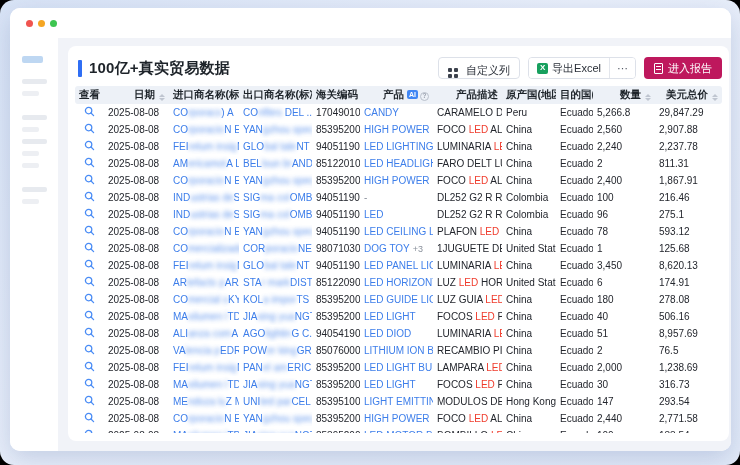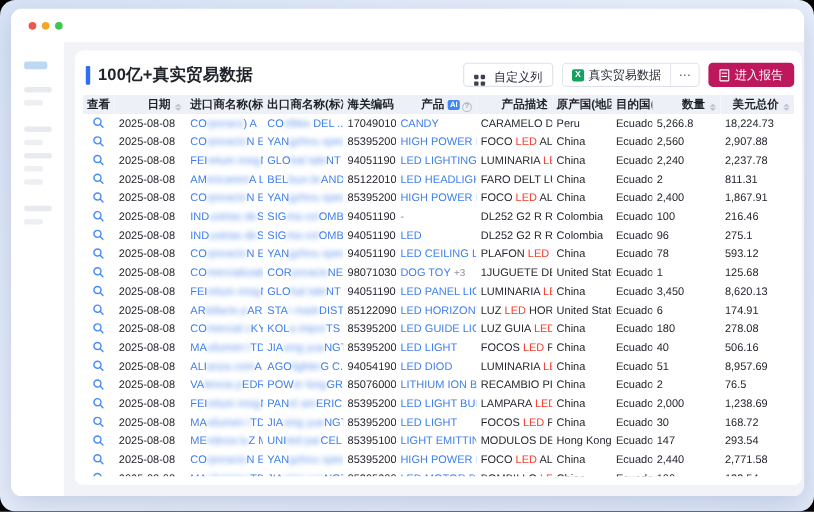--- a/index.html
+++ b/index.html
@@ -103,21 +103,21 @@
                     <i></i>
                     <i></i>
                     <i></i>
                     <i></i>
                   </span>
                 <span>自定义列</span>
               </button>
               <div class="btn-group">
                 <span class="seg">
                   <span class="xls-ico">X</span>
-                  <span>真实贸易数据</span>
+                  <span>导出Excel</span>
                 </span>
                 <span class="seg">
                   <span>⋯</span>
                 </span>
               </div>
               <button class="btn-primary">
                 <span class="doc-ico"></span>
                 <span>进入报告</span>
               </button>
             </div>
@@ -170,21 +170,21 @@
                         </svg></span></td>
                     <td>2025-08-08</td>
                     <td class="lnk">CO<span class="blur">rporacs</span>) A</td>
                     <td class="lnk">CO<span class="blur">nfites</span> DEL ...</td>
                     <td>170490100</td>
                     <td><span class="lnk">CANDY</span></td>
                     <td>CARAMELO DURO F</td>
                     <td>Peru</td>
                     <td>Ecuador</td>
                     <td>5,266.8</td>
-                    <td>18,224.73</td>
+                    <td>29,847.29</td>
                   </tr>
                   <tr>
                     <td class="ctr"><span class="mag"><svg width="11" height="11" viewBox="0 0 11 11">
                           <circle cx="4.6" cy="4.6" r="3.2" fill="none" stroke="#4a8cf5" stroke-width="1.3"></circle>
                           <line x1="7" y1="7" x2="9.6" y2="9.6" stroke="#4a8cf5" stroke-width="1.3" stroke-linecap="round"></line>
                         </svg></span></td>
                     <td>2025-08-08</td>
                     <td class="lnk">CO<span class="blur">rporacio</span>N E...</td>
                     <td class="lnk">YAN<span class="blur">gzhou spec</span>AL LI...</td>
                     <td>853952000</td>
@@ -426,21 +426,21 @@
                         </svg></span></td>
                     <td>2025-08-08</td>
                     <td class="lnk">MA<span class="blur">xilumen l</span>TDA</td>
                     <td class="lnk">JIA<span class="blur">xing yua</span>NGT...</td>
                     <td>853952000</td>
                     <td><span class="lnk">LED LIGHT</span></td>
                     <td>FOCOS <span class="red">LED</span> PARA V</td>
                     <td>China</td>
                     <td>Ecuador</td>
                     <td>30</td>
-                    <td>168.72</td>
+                    <td>316.73</td>
                   </tr>
                   <tr>
                     <td class="ctr"><span class="mag"><svg width="11" height="11" viewBox="0 0 11 11">
                           <circle cx="4.6" cy="4.6" r="3.2" fill="none" stroke="#4a8cf5" stroke-width="1.3"></circle>
                           <line x1="7" y1="7" x2="9.6" y2="9.6" stroke="#4a8cf5" stroke-width="1.3" stroke-linecap="round"></line>
                         </svg></span></td>
                     <td>2025-08-08</td>
                     <td class="lnk">ME<span class="blur">ndoza lu</span>Z M...</td>
                     <td class="lnk">UNI<span class="blur">ted par</span>CEL ...</td>
                     <td>853951000</td>

